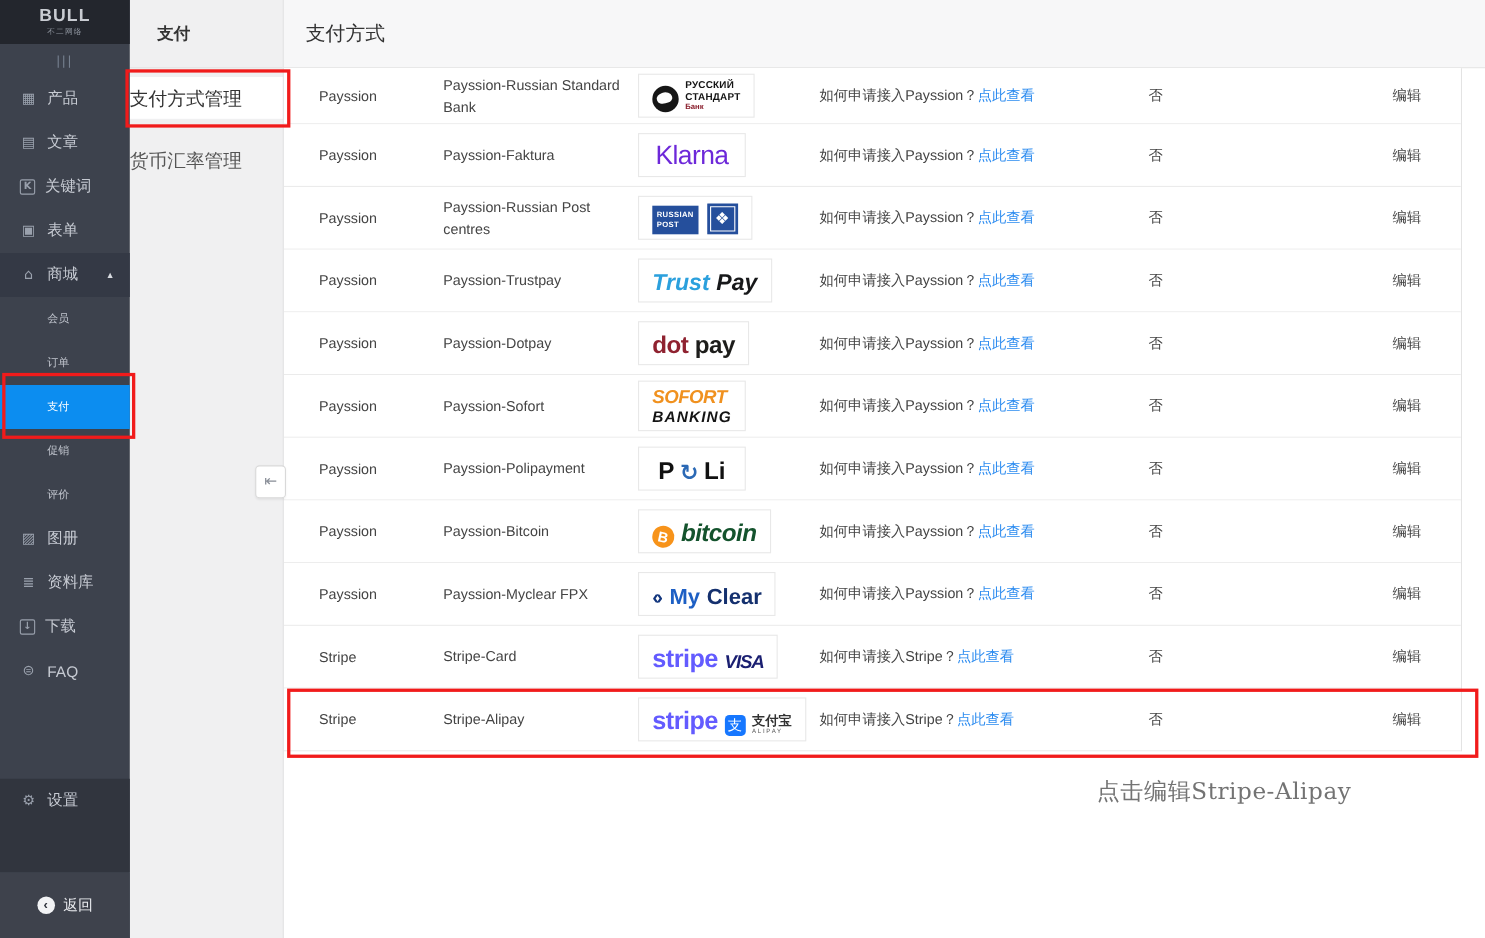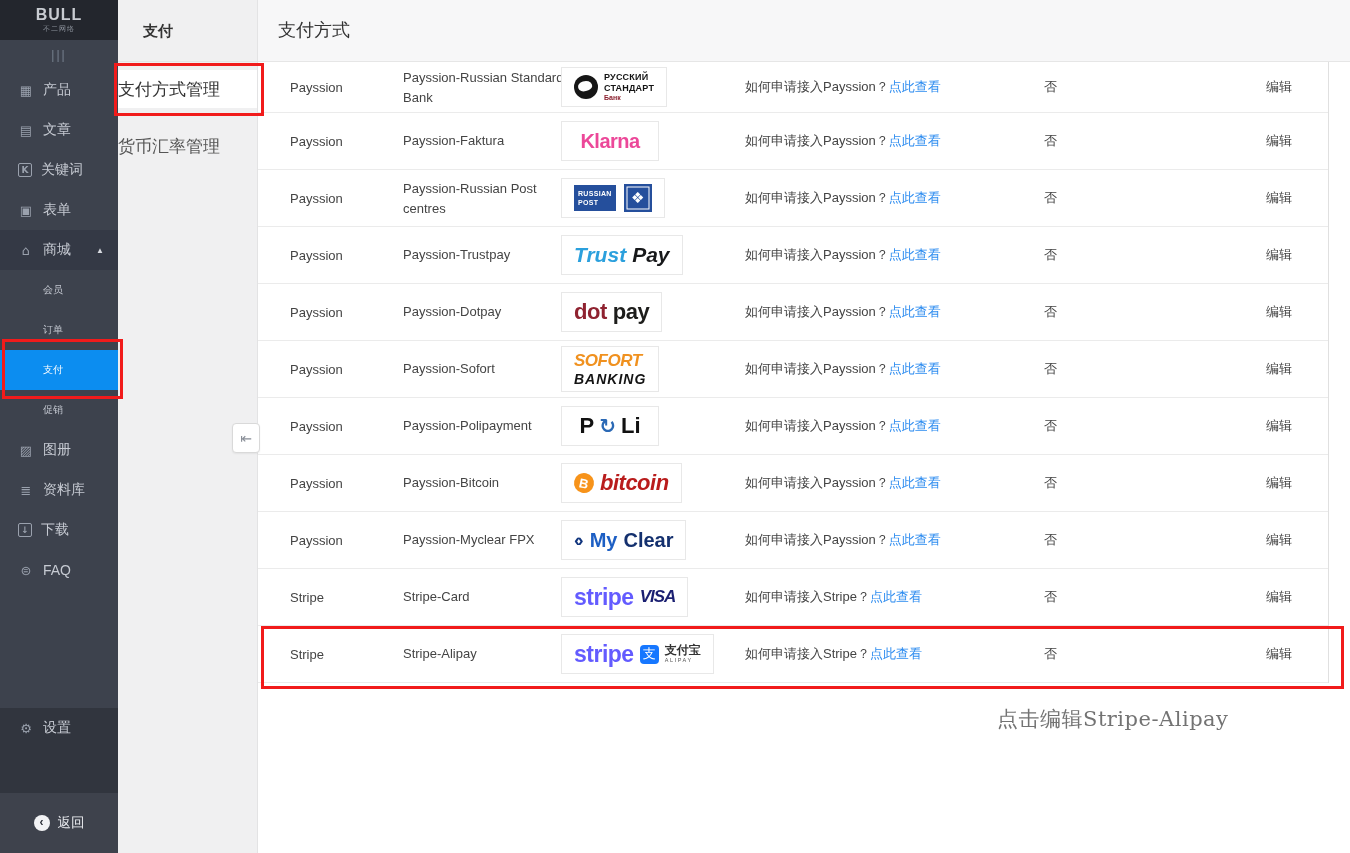--- a/index.html
+++ b/index.html
@@ -33,47 +33,47 @@
   .collapse-btn { position:absolute; left:232px; top:423px; width:28px; height:30px; background:#fff; border:1px solid #d9d9d9; border-radius:4px; display:flex; align-items:center; justify-content:center; color:#8a8f98; font-size:14px; z-index:6; box-shadow:0 1px 2px rgba(0,0,0,.06); cursor:pointer; font-family:"DejaVu Sans", sans-serif; }
 
   
   .m-header { position:absolute; left:258px; top:0; width:1092px; height:62px; background:#f7f7f8; border-bottom:1px solid #e6e6e6; }
   .m-title { line-height:61px; padding-left:20px; font-size:18px; color:#333; }
   .p-table { position:absolute; left:258px; top:62px; width:1071px; background:#fff; border-right:1px solid #e0e0e0; }
   .t-row { position:relative; border-bottom:1px solid #ebebeb; background:#fff; }
   .t-row > div { position:absolute; top:50%; transform:translateY(-50%); font-size:13px; color:#444; }
   .c-provider { left:32px; }
   .c-method { left:145px; width:165px; line-height:1.5; }
-  .c-logo { left:303px; display:flex; align-items:center; justify-content:center; gap:6px; border:1px solid #e8e8e8; padding:4px 12px; min-width:98px; min-height:40px; background:#fff; }
+  .c-logo { left:322px; display:flex; align-items:flex-end; justify-content:center; gap:6px; border:1px solid #e8e8e8; padding:4px 12px; min-width:98px; min-height:40px; background:#fff; }
   .c-help { left:487px; white-space:nowrap; }
   .c-help .h-link { color:#2d8cf0; cursor:pointer; }
   .c-enabled { left:786px; }
   .c-edit { left:1008px; color:#2d8cf0; cursor:pointer; }
 
   
   .lg-group { display:inline-flex; }
   .vstack { flex-direction:column; align-items:flex-start; }
   .rs-emblem { width:24px; height:24px; border-radius:50%; background:#161616; position:relative; flex:none; }
   .rs-emblem::after { content:""; position:absolute; left:4px; top:6px; width:14px; height:10px; border-radius:50% 60% 40% 50%; background:#fdfdfd; transform:rotate(-18deg); }
   .rs-l1, .rs-l2 { font-size:9px; font-weight:700; color:#141414; letter-spacing:.2px; line-height:1.2; }
   .rs-l3 { font-size:7px; color:#8a1f2d; font-weight:700; line-height:1.2; }
-  .klarna { color:#ec4899; font-weight:700; font-size:20px; letter-spacing:-.5px; }
+  .klarna { color:#6d28d9; font-weight:400; font-size:24px; letter-spacing:-.5px; }
   .rp-left { background:#254f9c; color:#fff; font-size:7px; font-weight:700; padding:4px 4px; line-height:1.3; flex-direction:column; letter-spacing:.3px; }
   .rp-right { background:#254f9c; color:#fff; width:28px; height:28px; margin-left:2px; display:inline-flex; align-items:center; justify-content:center; font-size:15px; box-shadow:inset 0 0 0 2.5px #254f9c, inset 0 0 0 3.5px #fff; font-family:"DejaVu Sans", sans-serif; }
   .tp-blue { color:#2ba0dd; font-weight:800; font-style:italic; font-size:21px; }
   .tp-black { color:#17181a; font-weight:800; font-style:italic; font-size:21px; }
   .dp-red { color:#8f2230; font-weight:800; font-size:22px; letter-spacing:-.5px; }
   .dp-black { color:#1d1d1b; font-weight:800; font-size:22px; letter-spacing:-.5px; }
   .sf-main { color:#f0911f; font-weight:800; font-style:italic; font-size:17px; letter-spacing:-.5px; }
   .sf-sub { color:#141414; font-size:14px; font-weight:700; font-style:italic; letter-spacing:1px; }
   .poli-p { color:#111; font-weight:800; font-size:22px; }
   .poli-o { color:#2b69b5; font-weight:800; font-size:20px; margin:0 -1px; font-family:"DejaVu Sans", sans-serif; }
   .poli-li { color:#111; font-weight:800; font-size:22px; }
   .btc-badge { width:20px; height:20px; border-radius:50%; background:#f7931a; color:#fff; font-weight:800; display:inline-flex; align-items:center; justify-content:center; font-size:13px; transform:rotate(12deg); flex:none; }
-  .btc-text { color:#b91c1c; font-weight:800; font-size:22px; letter-spacing:-.5px; font-style:italic; }
+  .btc-text { color:#14532d; font-weight:800; font-size:22px; letter-spacing:-.5px; font-style:italic; }
   .mc-br { color:#12367e; font-weight:800; font-size:19px; letter-spacing:-3px; margin-right:3px; }
   .mc-my { color:#1d5fc4; font-weight:800; font-size:20px; }
   .mc-clear { color:#14306e; font-weight:800; font-size:20px; }
   .stripe { color:#635bff; font-weight:800; font-size:23px; letter-spacing:-.5px; }
   .visa { color:#1a1f71; font-weight:800; font-style:italic; font-size:17px; letter-spacing:-1px; }
   .ali-badge { width:19px; height:19px; border-radius:4px; background:#1677ff; color:#fff; font-size:13px; display:inline-flex; align-items:center; justify-content:center; flex:none; }
   .ali-cn { font-size:12px; color:#333; font-weight:700; line-height:1.1; }
   .ali-en { font-size:5.5px; color:#555; letter-spacing:1.6px; line-height:1.2; }
 
   
@@ -113,20 +113,21 @@
         </div>
         <div class="s-item dark">
           <span class="s-icon">⌂</span>
           <span>商城</span>
           <span class="s-arrow">▲</span>
         </div>
         <div class="s-sub">会员</div>
         <div class="s-sub">订单</div>
         <div class="s-sub active">支付</div>
         <div class="s-sub">促销</div>
+        <div class="s-sub">评价</div>
         <div class="s-item">
           <span class="s-icon">▨</span>
           <span>图册</span>
         </div>
         <div class="s-item">
           <span class="s-icon">≣</span>
           <span>资料库</span>
         </div>
         <div class="s-item">
           <span class="s-icon boxed">↓</span>

